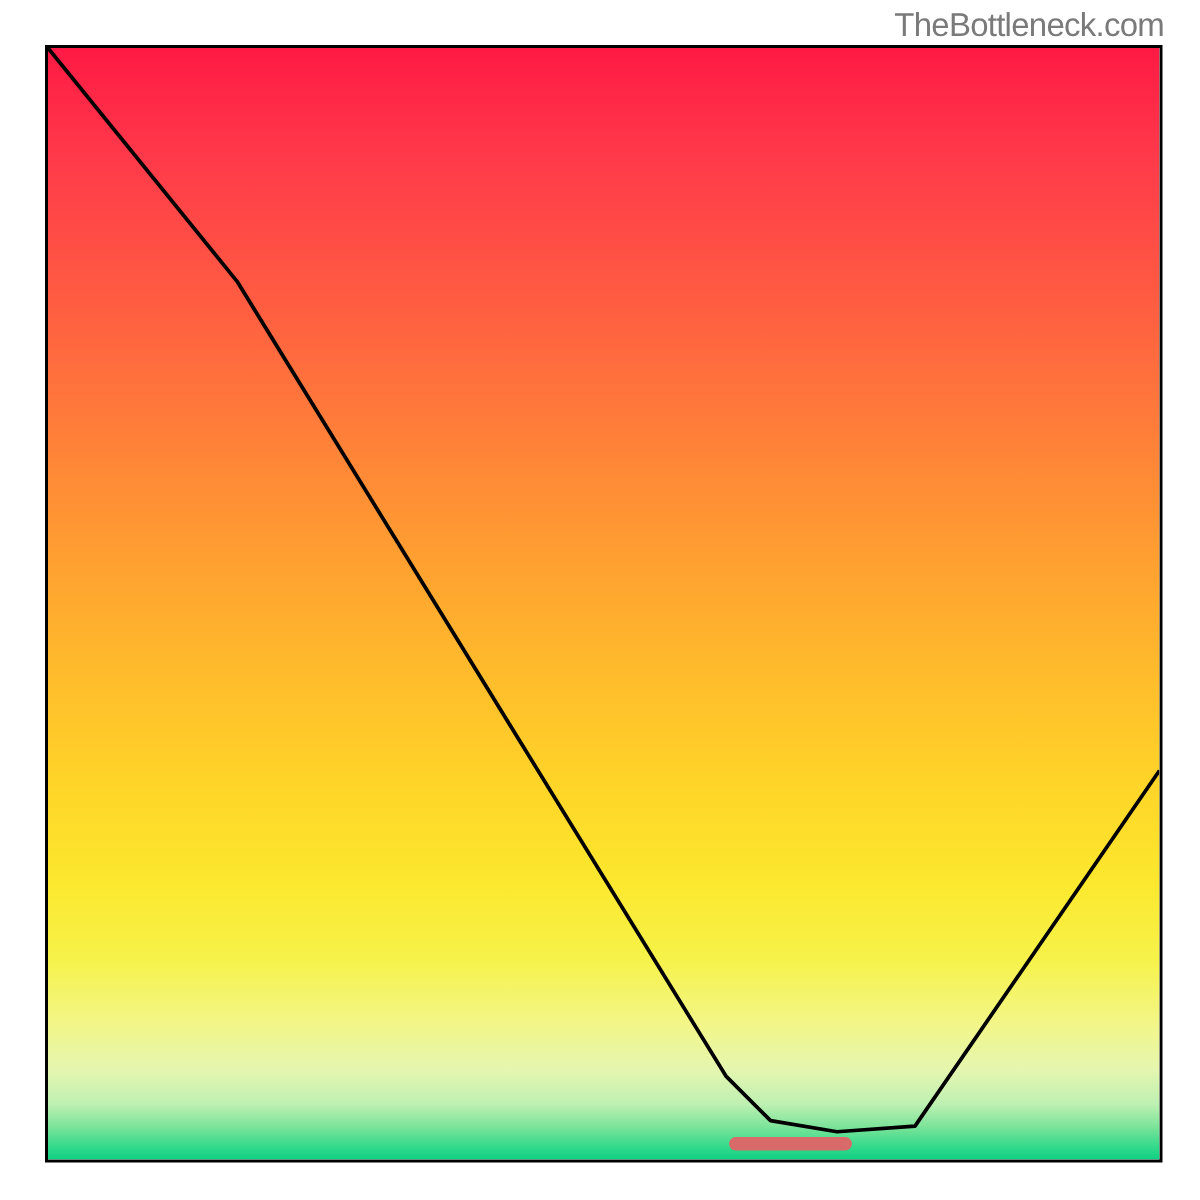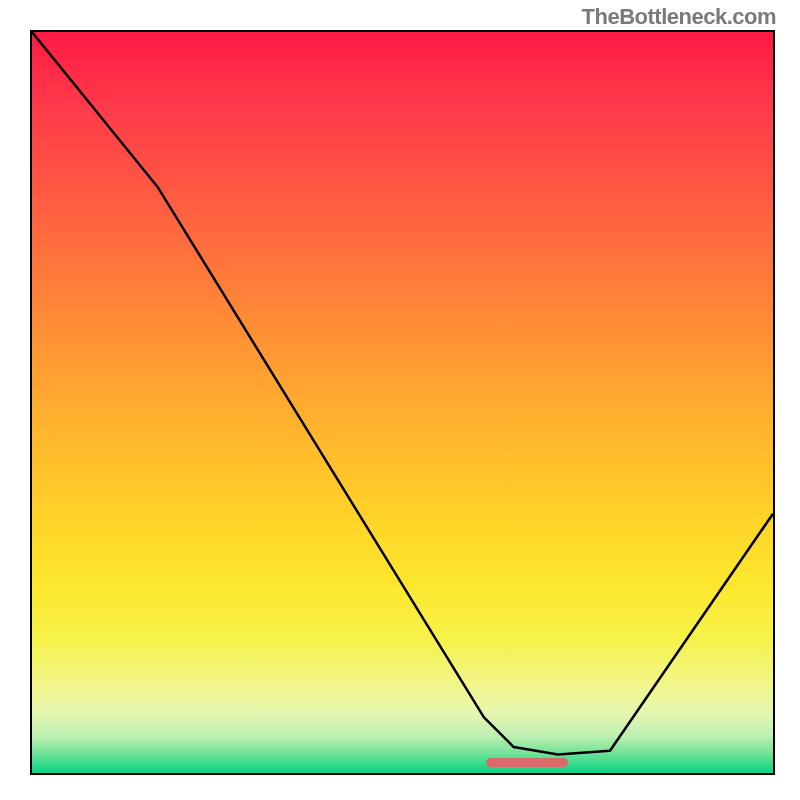--- a/index.html
+++ b/index.html
@@ -8,21 +8,21 @@
     height: 800px;
     background: #ffffff;
     font-family: Arial, sans-serif;
     position: relative;
   }
   .watermark {
     position: absolute;
     top: 4px;
     right: 24px;
     font-size: 22px;
-    font-weight: bold;
+    font-weight: normal;
     color: #7a7a7a;
     letter-spacing: -0.5px;
   }
   .plot-area {
     position: absolute;
     left: 30px;
     top: 30px;
     width: 745px;
     height: 745px;
     border: 2.5px solid #000;

